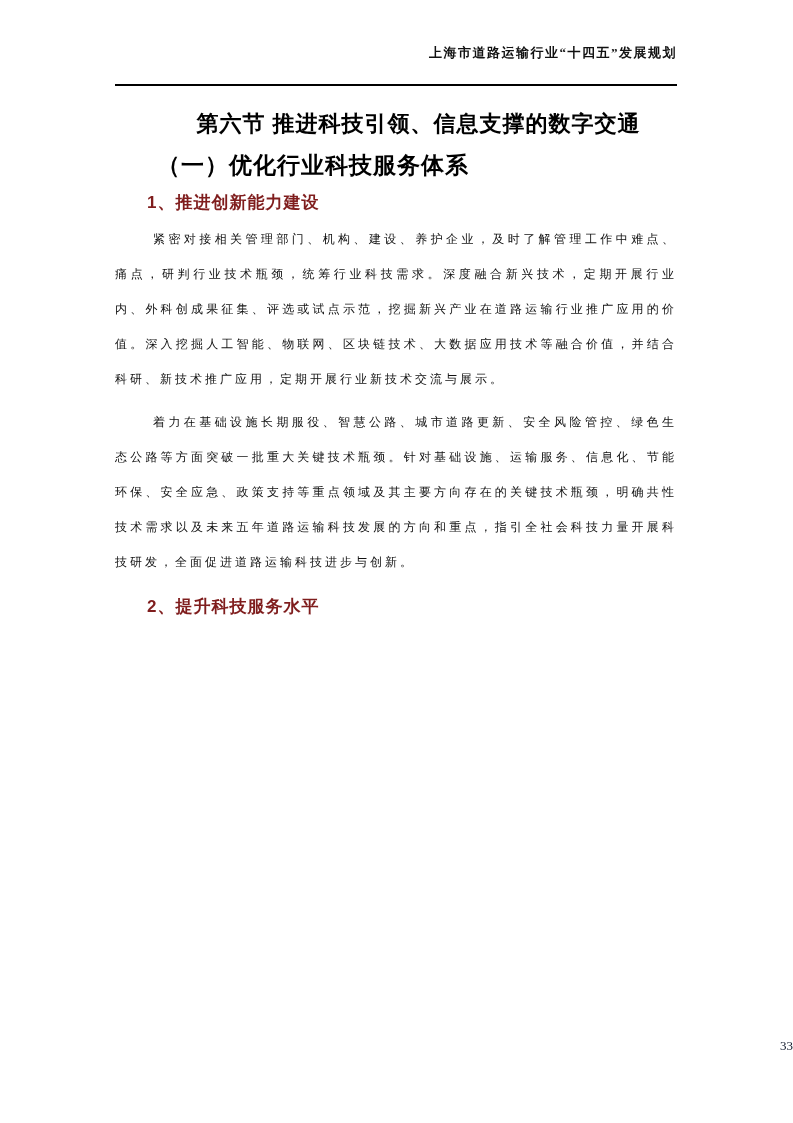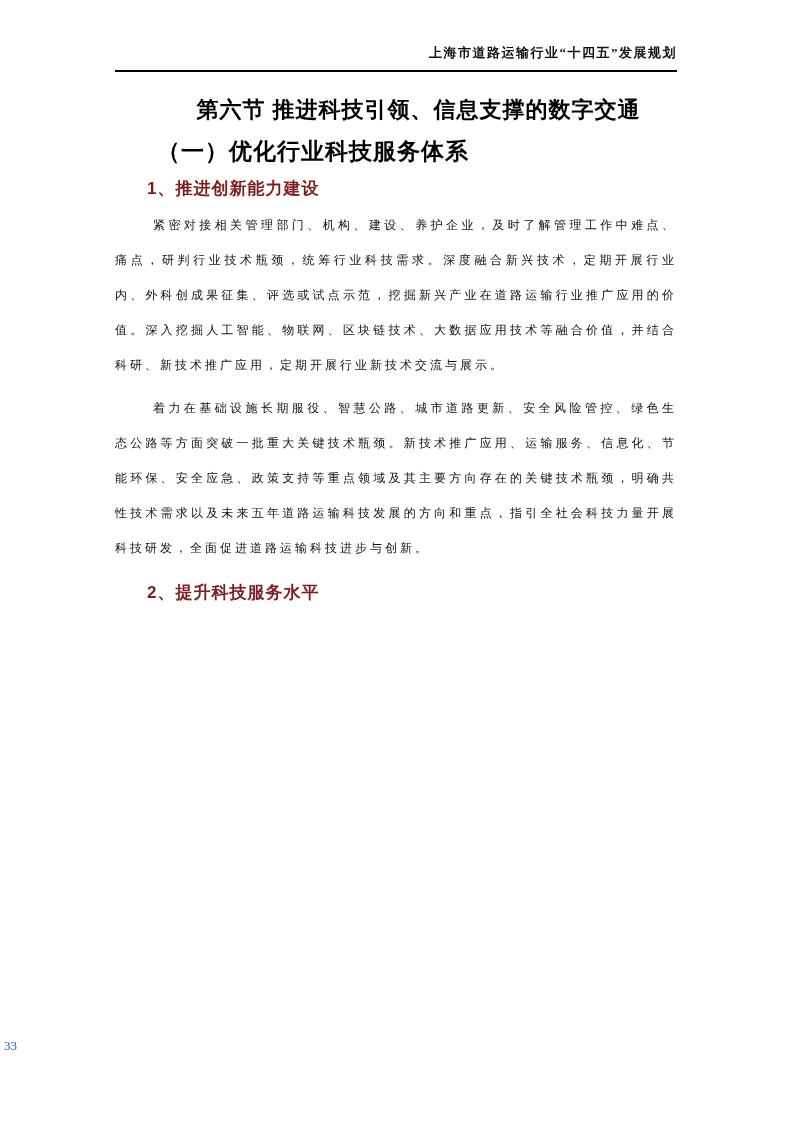--- a/index.html
+++ b/index.html
@@ -18,21 +18,21 @@
     overflow: hidden;
   }
   .content {
     position: absolute;
     left: 115px;
     top: 0;
     width: 562px;
   }
   .doc-header {
     margin-top: 44px;
-    padding-bottom: 8px;
+    padding-bottom: 22px;
     border-bottom: 2px solid #000000;
     text-align: right;
     font-size: 13px;
     font-weight: bold;
     letter-spacing: 1.5px;
     line-height: 18px;
   }
   .section-title {
     margin-top: 24px;
     padding-left: 45px;
@@ -69,26 +69,26 @@
     font-size: 12px;
     line-height: 35px;
     letter-spacing: 3px;
     text-align: justify;
     text-align-last: left;
     text-indent: 38px;
     color: #111111;
   }
   .page-number {
     position: absolute;
-    left: 4px;
+    left: 12px;
     right: 0;
     top: 1038px;
-    text-align: left;
+    text-align: right;
     font-size: 13px;
-    color: #1d4ed8;
+    color: #0f172a;
   }
 </style>
 </head>
 <body>
 
 <div class="page">
   <div class="content">
 
     <div class="doc-header">
       <span>上海市道路运输行业“十四五”发展规划</span>
@@ -97,21 +97,21 @@
     <div class="section-title">第六节 推进科技引领、信息支撑的数字交通</div>
 
     <div class="subsection-title">（一）优化行业科技服务体系</div>
 
     <section>
       <div class="block-heading">1、推进创新能力建设</div>
       <div class="block-paragraph">紧密对接相关管理部门、机构、建设、养护企业，及时了解管理工作中难点、痛点，研判行业技术瓶颈，统筹行业科技需求。深度融合新兴技术，定期开展行业内、外科创成果征集、评选或试点示范，挖掘新兴产业在道路运输行业推广应用的价值。深入挖掘人工智能、物联网、区块链技术、大数据应用技术等融合价值，并结合科研、新技术推广应用，定期开展行业新技术交流与展示。</div>
     </section>
 
     <section>
-      <div class="block-paragraph">着力在基础设施长期服役、智慧公路、城市道路更新、安全风险管控、绿色生态公路等方面突破一批重大关键技术瓶颈。新技术推广应用、运输服务、信息化、节能环保、安全应急、政策支持等重点领域及其主要方向存在的关键技术瓶颈，明确共性技术需求以及未来五年道路运输科技发展的方向和重点，指引全社会科技力量开展科技研发，全面促进道路运输科技进步与创新。</div>
+      <div class="block-paragraph">着力在基础设施长期服役、智慧公路、城市道路更新、安全风险管控、绿色生态公路等方面突破一批重大关键技术瓶颈。针对基础设施、运输服务、信息化、节能环保、安全应急、政策支持等重点领域及其主要方向存在的关键技术瓶颈，明确共性技术需求以及未来五年道路运输科技发展的方向和重点，指引全社会科技力量开展科技研发，全面促进道路运输科技进步与创新。</div>
     </section>
 
     <section>
       <div class="block-heading">2、提升科技服务水平</div>
     </section>
 
   </div>
 
   <div class="page-number">33</div>
 </div>

